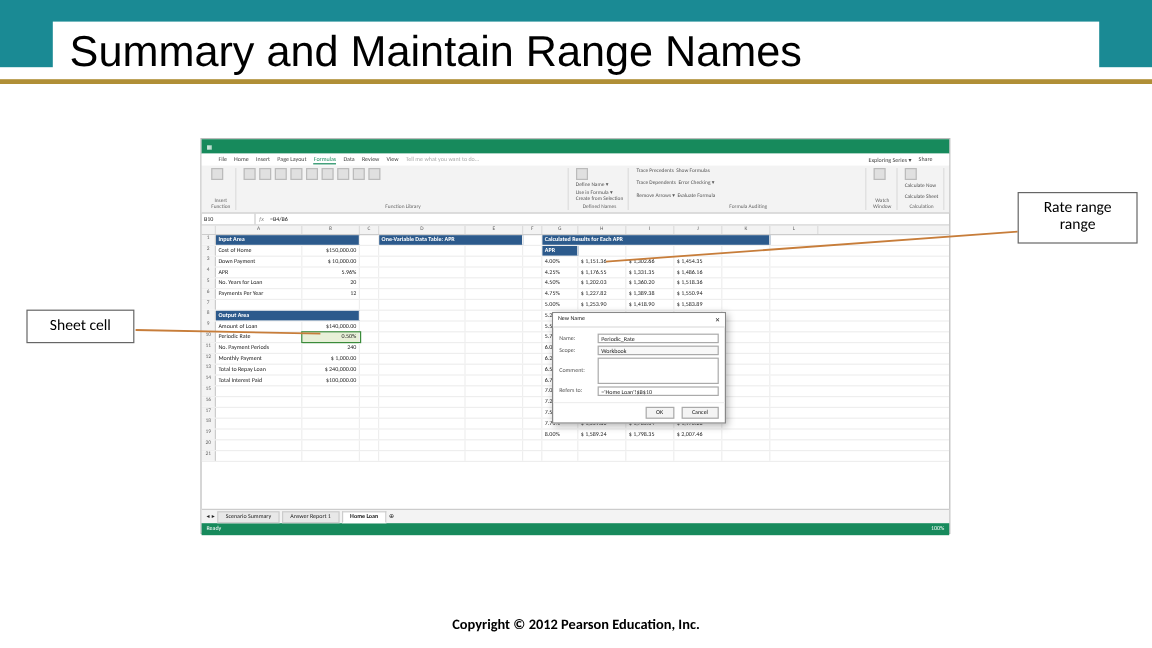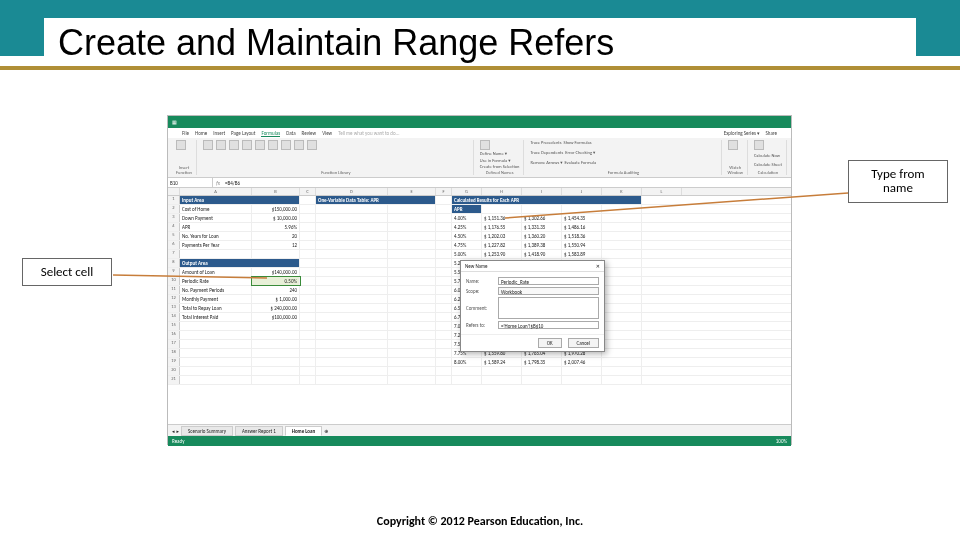--- a/index.html
+++ b/index.html
@@ -57,21 +57,21 @@
 svg.lines{position:absolute;top:0;left:0;width:960px;height:540px;pointer-events:none;}
 
 .copyright{position:absolute;bottom:12px;left:0;right:0;text-align:center;font-size:12px;font-weight:bold;}
 </style>
 </head>
 <body>
 
 <div class="title-band-over"></div>
 <div class="title-cut"></div>
 <div class="accent"></div>
-<div class="title-text">Create and Maintain Range Refers</div>
+<div class="title-text">Summary and Maintain Range Names</div>
 
 <div class="excel">
   <div class="titlebar">
     <span>▦</span>
   </div>
   <div class="ribbon-tabs" id="rtabs">
       <span>File</span>
       <span>Home</span>
       <span>Insert</span>
       <span>Page Layout</span>
@@ -482,25 +482,25 @@
       <div class="stab active">Home Loan</div>
       <span>⊕</span>
     </div>
   <div class="statusbar">
     <span>Ready</span>
     <span>100%</span>
   </div>
 </div>
 
 <div class="callout right">
-  <span>Type from</span><br>
-  <span>name</span>
+  <span>Rate range</span><br>
+  <span>range</span>
 </div>
 <div class="callout left">
-  <span>Select cell</span>
+  <span>Sheet cell</span>
 </div>
 
 <svg class="lines">
   <line x1="848" y1="193" x2="505" y2="218" stroke="#c77d3a" stroke-width="1.5"></line>
   <line x1="113" y1="275" x2="267" y2="278" stroke="#c77d3a" stroke-width="1.5"></line>
 </svg>
 
 <div class="copyright">Copyright © 2012 Pearson Education, Inc.</div>
 
 </body></html>

